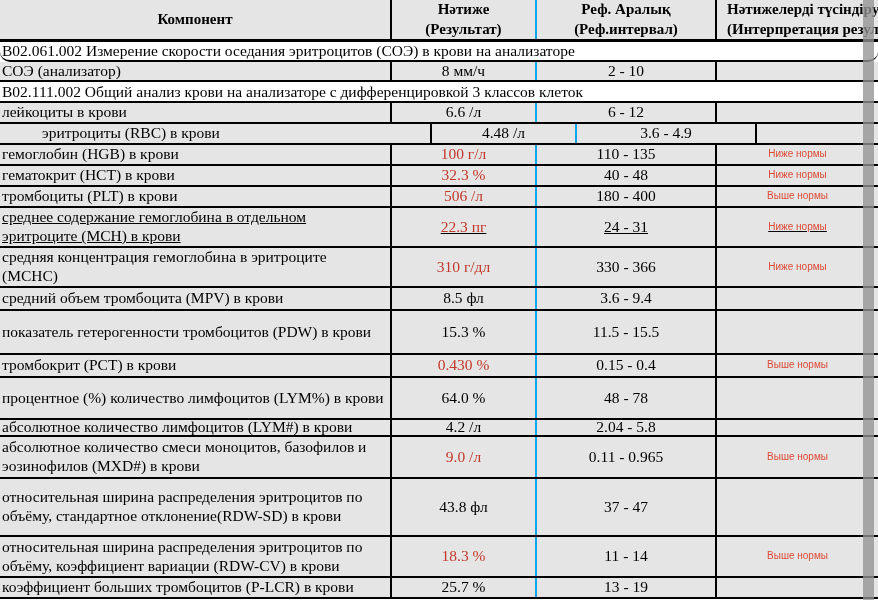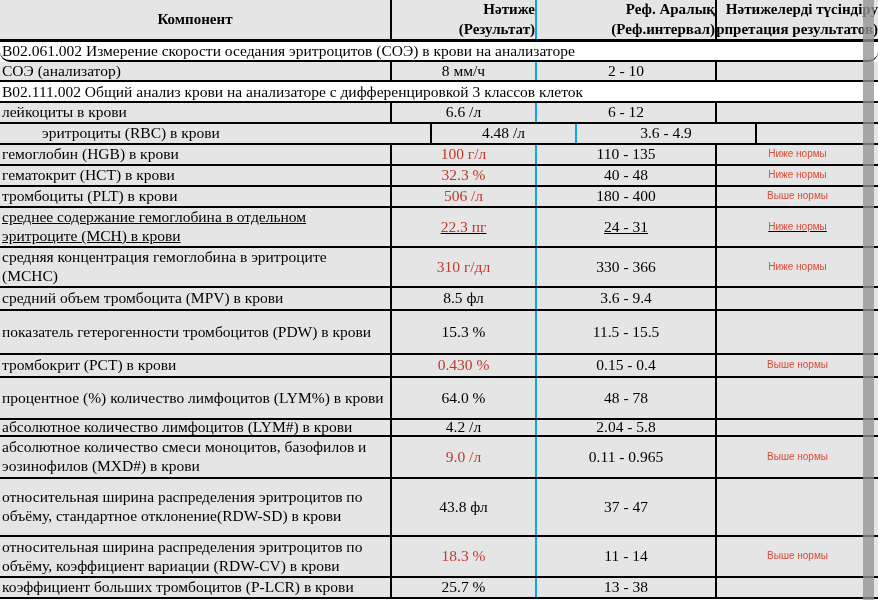--- a/index.html
+++ b/index.html
@@ -12,21 +12,21 @@
   .row{display:flex;box-sizing:border-box;border-bottom:2px solid #000;background:#e5e5e5;}
   .cell{
     box-sizing:border-box;display:flex;flex-direction:column;align-items:center;justify-content:center;
     text-align:center;line-height:1.22;font-size:15.5px;overflow:hidden;
   }
   .c1{width:390px;align-items:flex-start;text-align:left;padding:1px 6px 1px 2px;}
   .c2{width:145px;border-left:2px solid #000;}
   .c3{width:180px;border-left:2px solid #0ea5e9;}
   .c4{flex:1;border-left:2px solid #000;}
   .header-row{height:42px;border-bottom:3px solid #000;}
-  .header-row .cell{font-weight:bold;font-size:15px;line-height:1.32;align-items:flex-end;}
+  .header-row .cell{font-weight:bold;font-size:15px;line-height:1.32;}
   .header-row .c1{align-items:center;text-align:center;padding:0;}
   .hc4{align-items:flex-start;text-align:left;padding-left:10px;}
   .hc4 div{white-space:nowrap;}
   .section-row{
     display:flex;align-items:center;box-sizing:border-box;border-bottom:2px solid #000;
     padding-left:2px;font-size:15.5px;background:#fff;white-space:nowrap;overflow:hidden;
   }
   .interp{font-family:"Liberation Sans", sans-serif;font-size:10px;}
   .scrollbar{
     position:absolute;left:863px;top:0;width:11px;height:600px;
@@ -152,20 +152,20 @@
         </div>
         <div class="row" style="height: 41px;">
           <div class="cell c1">относительная ширина распределения эритроцитов по объёму, коэффициент вариации (RDW-CV) в крови</div>
           <div class="cell c2" style="color: rgb(194, 56, 42);">18.3 %</div>
           <div class="cell c3">11 - 14</div>
           <div class="cell c4 interp" style="color: rgb(220, 74, 54);">Выше нормы</div>
         </div>
         <div class="row" style="height: 21px;">
           <div class="cell c1">коэффициент больших тромбоцитов (P-LCR) в крови</div>
           <div class="cell c2">25.7 %</div>
-          <div class="cell c3">13 - 38</div>
+          <div class="cell c3">13 - 19</div>
           <div class="cell c4 interp" style="color: rgb(220, 74, 54);"></div>
         </div>
       </div>
   </div>
 
   <div class="scrollbar"></div>
 </div>
 
 </body></html>

